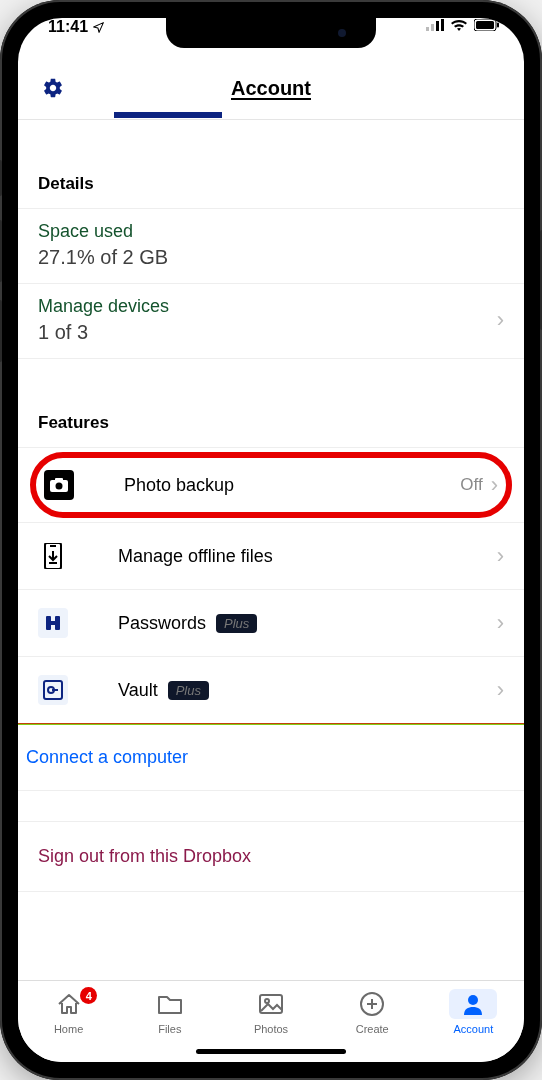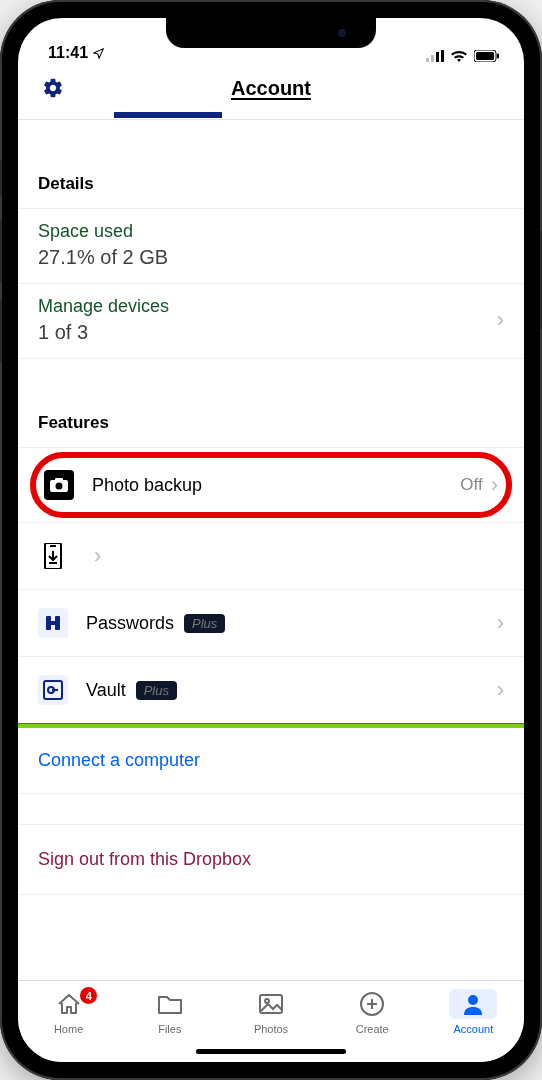--- a/index.html
+++ b/index.html
@@ -52,21 +52,21 @@
     display:flex;
     align-items:center;
     justify-content:flex-end;
     padding-right:30px;
   }
   .notch .dot { width:8px; height:8px; border-radius:50%; background:#1a2a50; opacity:.6; }
   .status-bar {
     height: 44px;
     display: flex;
     justify-content: space-between;
-    align-items: flex-end;
+    align-items: flex-start;
     padding: 0 24px 0 30px;
     font-size: 16px;
     font-weight: 600;
     color: #000;
     flex-shrink: 0;
   }
   .status-left { display: flex; align-items: center; gap: 4px; }
   .status-right { display: flex; align-items: center; gap: 6px; }
   .location-arrow { font-size: 13px; }
   .nav-header {
@@ -164,41 +164,42 @@
     flex-shrink: 0;
     border-radius: 4px;
   }
   .feature-label {
     font-size: 18px;
     color: #000;
     flex: 1;
     display: flex;
     align-items: center;
     gap: 10px;
+    margin-left: 32px;
   }
   .badge {
     background: #0f172a;
     color: #777;
     font-size: 13px;
     padding: 2px 8px;
     border-radius: 4px;
     font-style: italic;
   }
   .highlight-ring {
     border: 6px solid #e60000;
     border-radius: 34px;
     margin: 0 12px;
     padding: 12px 8px;
     display: flex;
     align-items: center;
     position: relative;
   }
   .link-row {
-    padding: 22px 20px;
-    border-top: 4px solid #84cc16;
+    padding: 22px 8px;
+    border-top: 1px solid #84cc16;
     border-bottom: 1px solid #eee;
     font-size: 18px;
     color: #0061fe;
   }
   .signout-row {
     padding: 24px 20px;
     border-bottom: 1px solid #eee;
     font-size: 18px;
     color: #8b1a4b;
     margin-top: 30px;
@@ -368,20 +369,23 @@
 
       <div class="feature-row">
         <div class="feature-icon">
           <svg width="20" height="26" viewBox="0 0 20 26">
               <rect x="2" y="0" width="16" height="26" rx="2" fill="none" stroke="#000" stroke-width="2"></rect>
               <rect x="7" y="2" width="6" height="2" fill="#000"></rect>
               <path d="M10 8 L10 16 M6 13 L10 17 L14 13" fill="none" stroke="#000" stroke-width="2"></path>
               <line x1="6" y1="20" x2="14" y2="20" stroke="#000" stroke-width="2"></line>
             </svg>
         </div>
+        <div class="feature-label">
+          <span>Manage offline files</span>
+        </div>
         <span class="chevron">›</span>
       </div>
 
       <div class="feature-row">
         <div class="feature-icon" style="background:#eef3fb">
           <svg width="20" height="20" viewBox="0 0 20 20">
               <rect x="3" y="3" width="5" height="14" rx="1" fill="#0d2481"></rect>
               <rect x="12" y="3" width="5" height="14" rx="1" fill="#0d2481"></rect>
               <rect x="3" y="8" width="14" height="4" fill="#0d2481"></rect>
             </svg>

